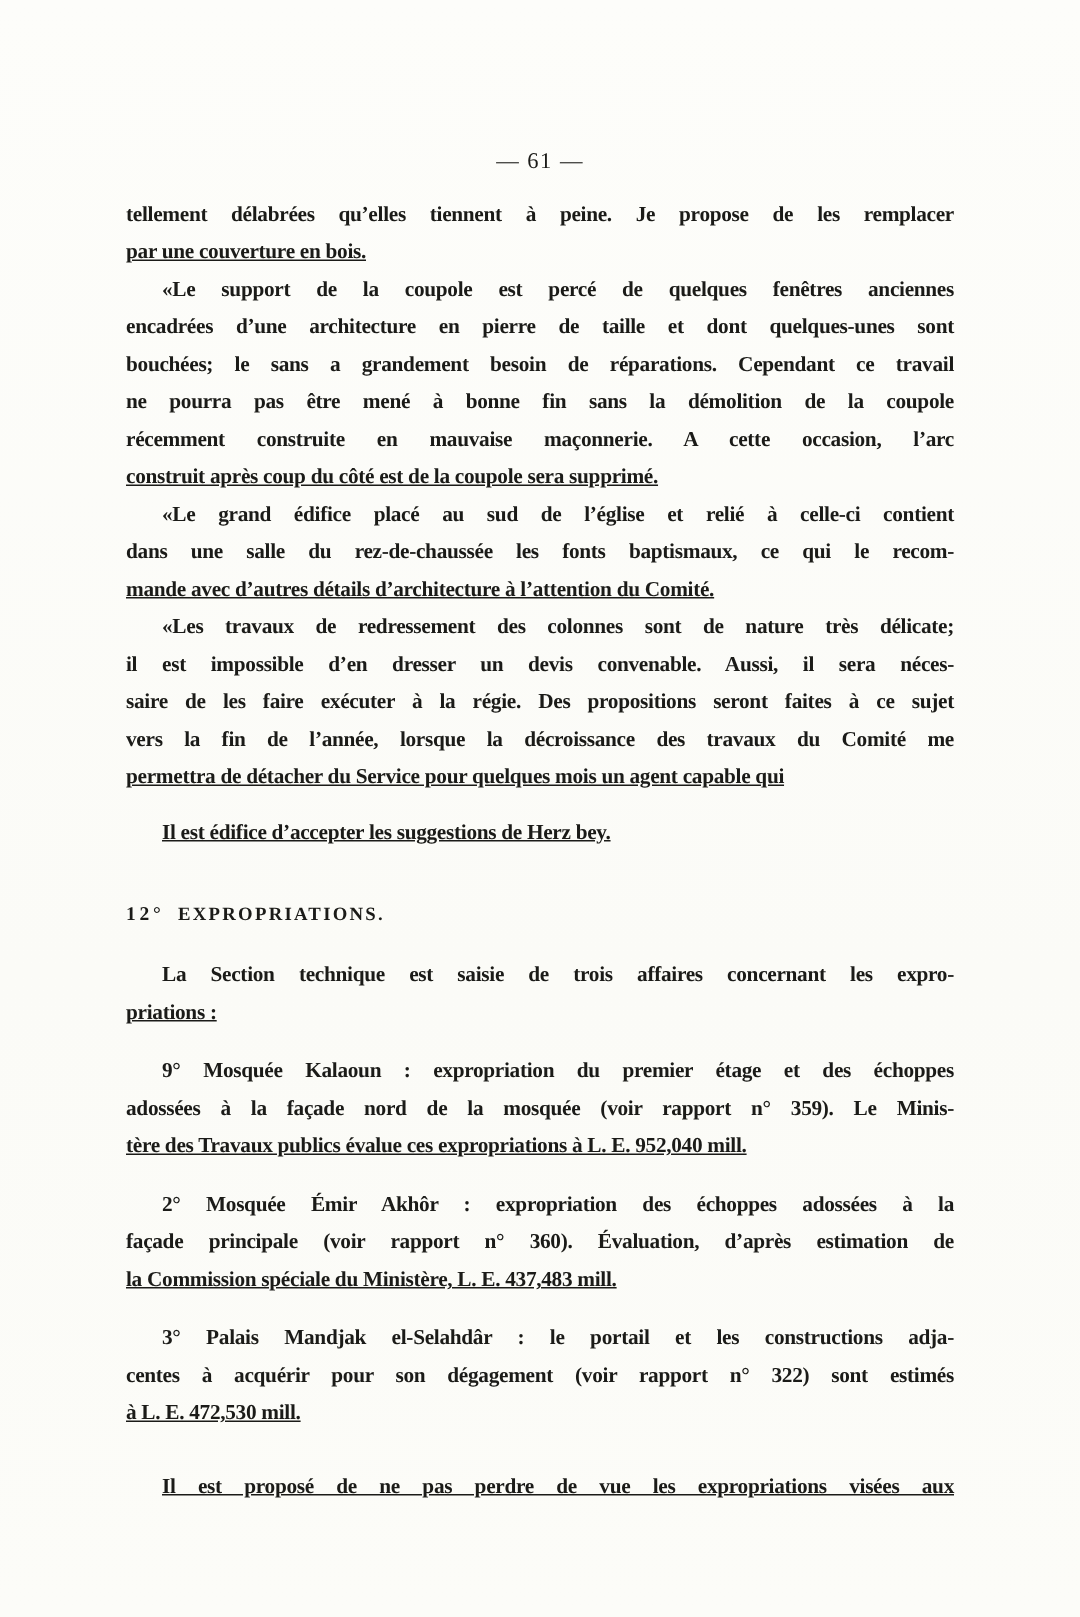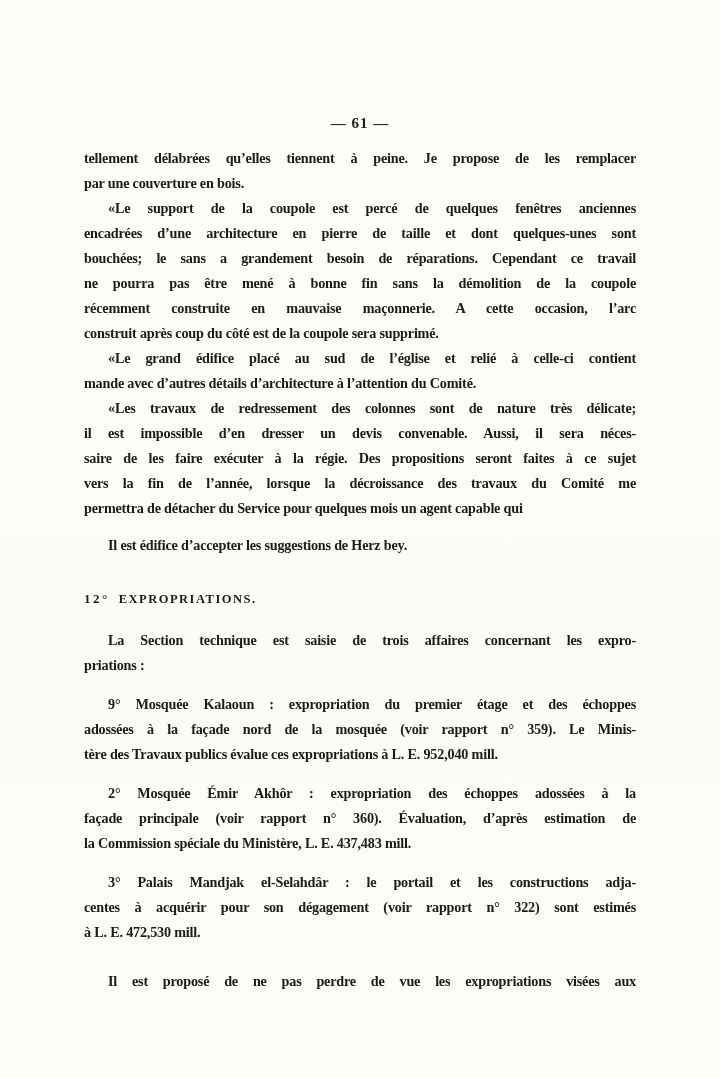--- a/index.html
+++ b/index.html
@@ -7,40 +7,39 @@
   .page {
     position: relative;
     width: 720px;
     height: 1078px;
     background: linear-gradient(180deg, #fdfdfa 0%, #fbfbf7 60%, #fcfcf8 100%);
     overflow: hidden;
     font-family: "Liberation Serif", serif;
     color: #1b1b18;
   }
   .page-header {
-    padding-top: 67px;
+    padding-top: 100px;
     text-align: center;
-    font-weight: 700;
+    font-weight: 400;
     font-size: 15px;
     letter-spacing: 1px;
-    margin-top: 48px;
   }
   .page-body {
     width: 552px;
     margin: 14px auto 0 auto;
     font-size: 14.2px;
     font-weight: 700;
     line-height: 25px;
     letter-spacing: -0.2px;
   }
   .para .tline {
     text-align: justify;
     text-align-last: justify;
   }
-  .para .tline:last-child { text-align-last: left; }
+  .para .tline:last-child { text-align-last: left; text-decoration: underline; }
   .para.cont .tline:last-child { text-align-last: justify; }
   .para.indent .tline:first-child { text-indent: 24px; }
   .gap-sm { margin-top: 12px; }
   .gap-xs { margin-top: 14px; }
   .gap-md { margin-top: 24px; }
   .section-heading {
     margin: 28px 0 16px 0;
     text-align: left;
     font-weight: 700;
     font-size: 12.5px;
@@ -70,20 +69,21 @@
         <div class="tline">«Le support de la coupole est percé de quelques fenêtres anciennes</div>
         <div class="tline">encadrées d’une architecture en pierre de taille et dont quelques-unes sont</div>
         <div class="tline">bouchées; le sans a grandement besoin de réparations. Cependant ce travail</div>
         <div class="tline">ne pourra pas être mené à bonne fin sans la démolition de la coupole</div>
         <div class="tline">récemment construite en mauvaise maçonnerie. A cette occasion, l’arc</div>
         <div class="tline">construit après coup du côté est de la coupole sera supprimé.</div>
       </div>
 
     <div class="para indent">
         <div class="tline">«Le grand édifice placé au sud de l’église et relié à celle-ci contient</div>
+        <div class="tline">dans une salle du rez-de-chaussée les fonts baptismaux, ce qui le recom-</div>
         <div class="tline">mande avec d’autres détails d’architecture à l’attention du Comité.</div>
       </div>
 
     <div class="para indent">
         <div class="tline">«Les travaux de redressement des colonnes sont de nature très délicate;</div>
         <div class="tline">il est impossible d’en dresser un devis convenable. Aussi, il sera néces-</div>
         <div class="tline">saire de les faire exécuter à la régie. Des propositions seront faites à ce sujet</div>
         <div class="tline">vers la fin de l’année, lorsque la décroissance des travaux du Comité me</div>
         <div class="tline">permettra de détacher du Service pour quelques mois un agent capable qui</div>
       </div>

